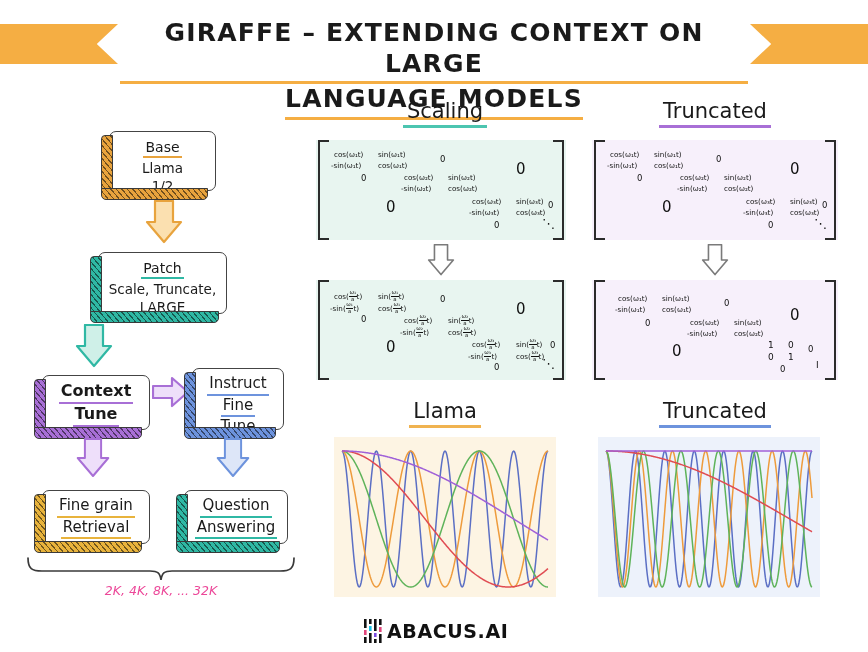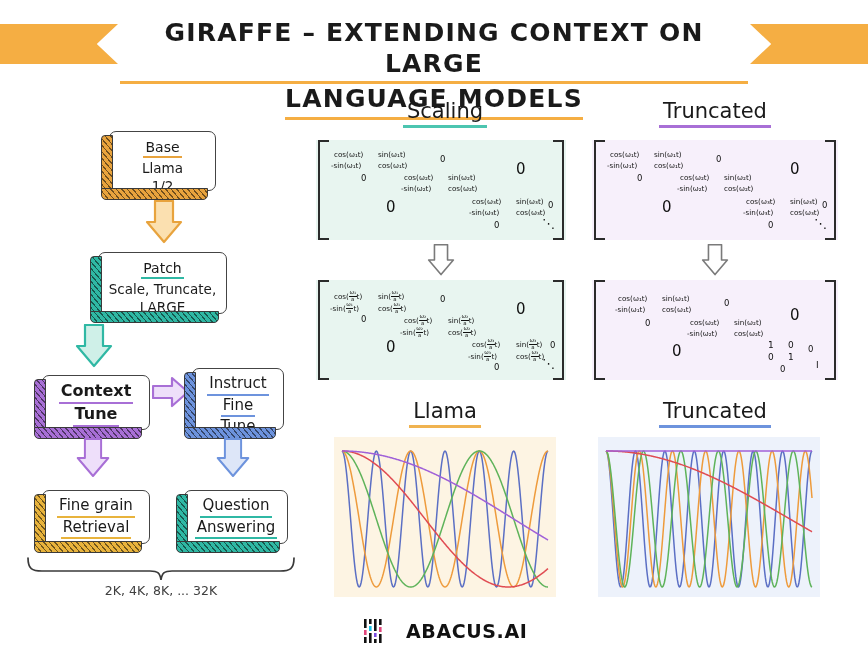--- a/index.html
+++ b/index.html
@@ -106,25 +106,25 @@
   .frac b { display:block; font-weight:normal; border-bottom:.6px solid #111; padding:0 .5px; }
   .frac i { display:block; font-style:normal; padding:0 .5px; }
   .dots { position:absolute; font-size:13px; letter-spacing:1px; }
 
   
   .plot { position:absolute; }
   .plot svg { display:block; width:100%; height:100%; }
 
   
   #brace-caption {
-    position:absolute; text-align:center; font-size:12.5px; color:#404040;
-  }
-
-  
-  #logo { position:absolute; display:flex; align-items:center; gap:19px; }
+    position:absolute; text-align:center; font-size:12.5px; color:#ec4899;font-style:italic;
+  }
+
+  
+  #logo { position:absolute; display:flex; align-items:center; gap:0; }
   #logo-mark { display:block; }
   #logo-text { font-size:19px; font-weight:bold; letter-spacing:.6px; color:#111; }
   #logo-text .dim { font-weight:bold; }
 </style>
 </head>
 <body>
 
 <div id="title-banner">
   <div class="ribbon ribbon-left"></div>
   <div class="ribbon ribbon-right"></div>

